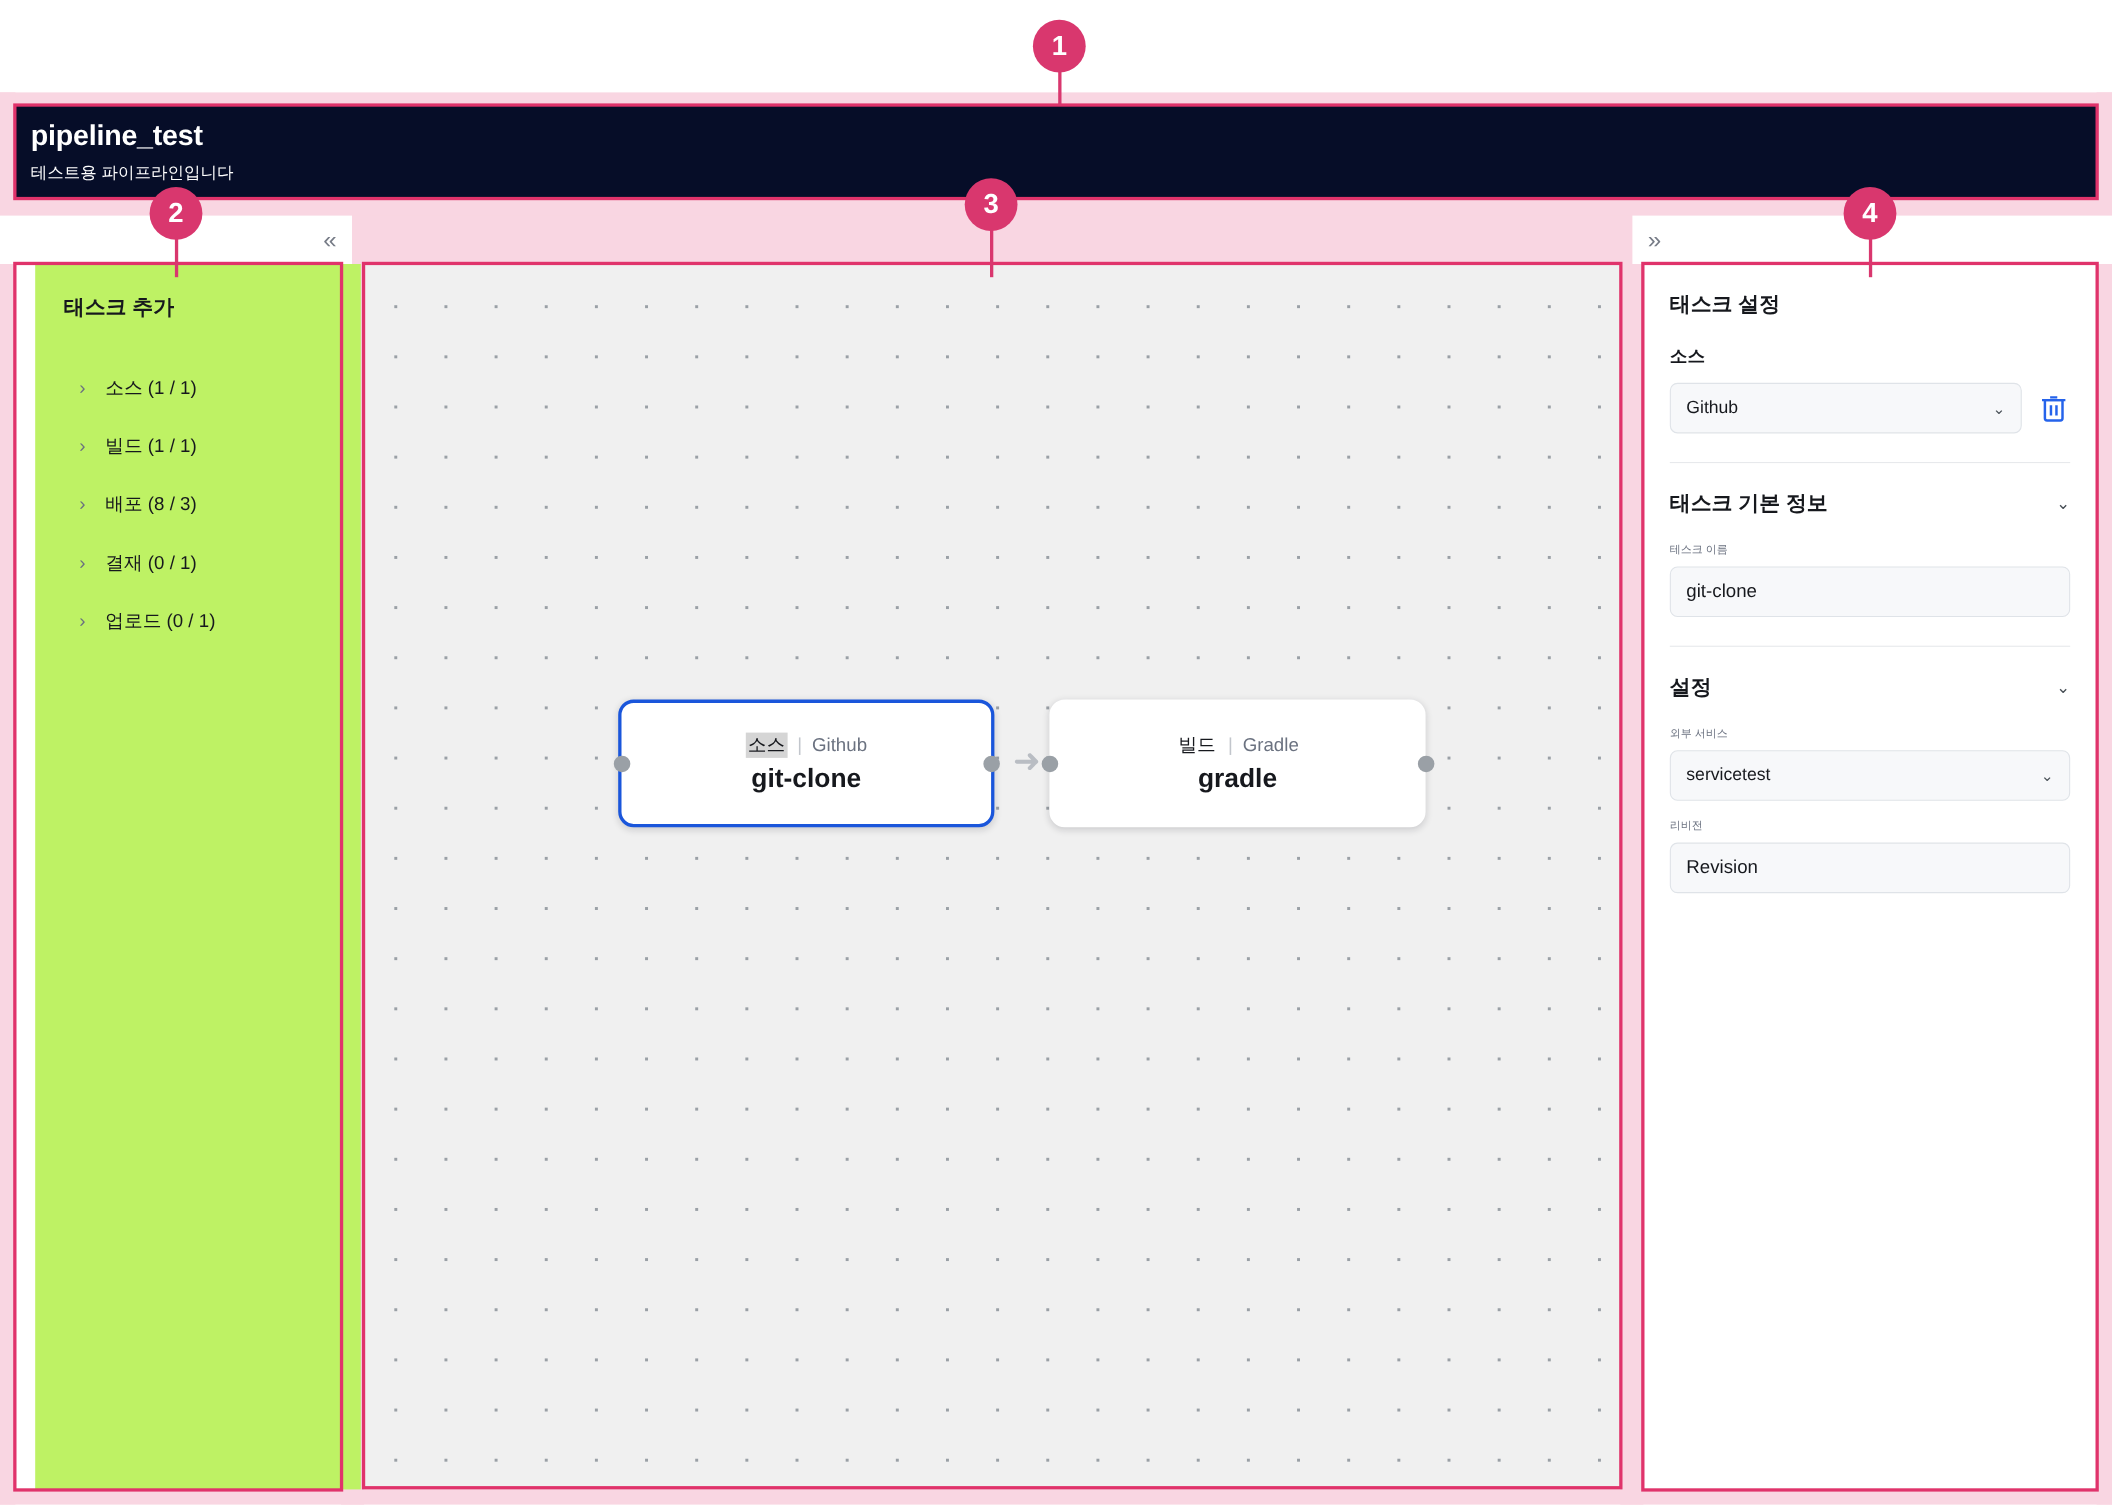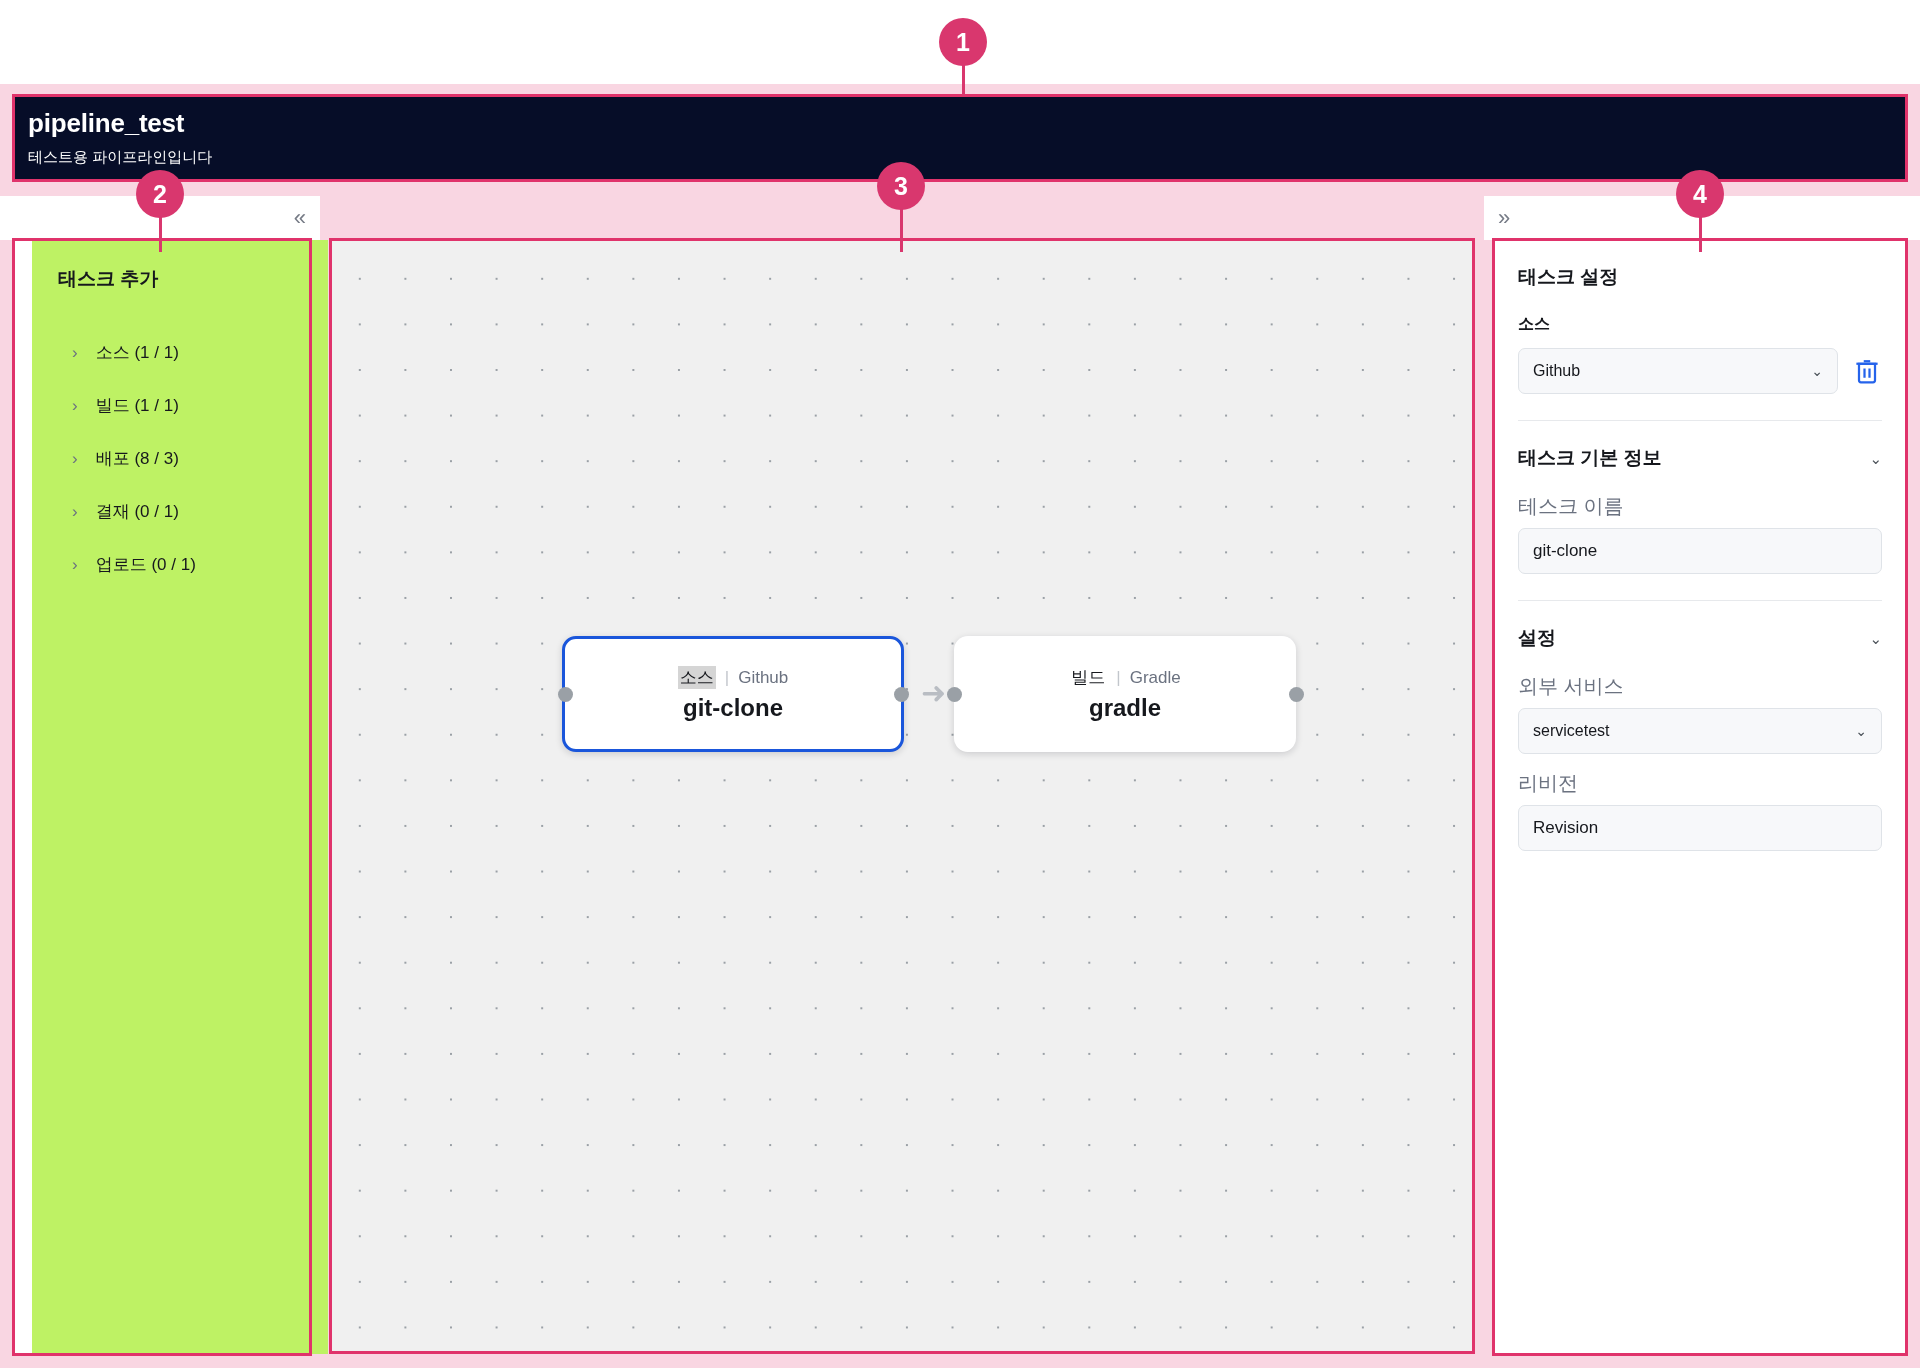--- a/index.html
+++ b/index.html
@@ -359,21 +359,21 @@
     font-weight: 700;
     color: #16181d;
   }
   .section-head .c {
     color: #495057;
     font-size: 15px;
     line-height: 1;
   }
   .field { margin-top: 16px; }
   .field-label {
-    font-size: 20px;
+    font-size: 10px;
     color: #6b7280;
     margin-bottom: 8px;
   }
   .text-input {
     width: 100%;
     height: 46px;
     border: 1px solid #dfe3e8;
     border-radius: 7px;
     background: #f7f8fa;
     padding: 0 14px;

